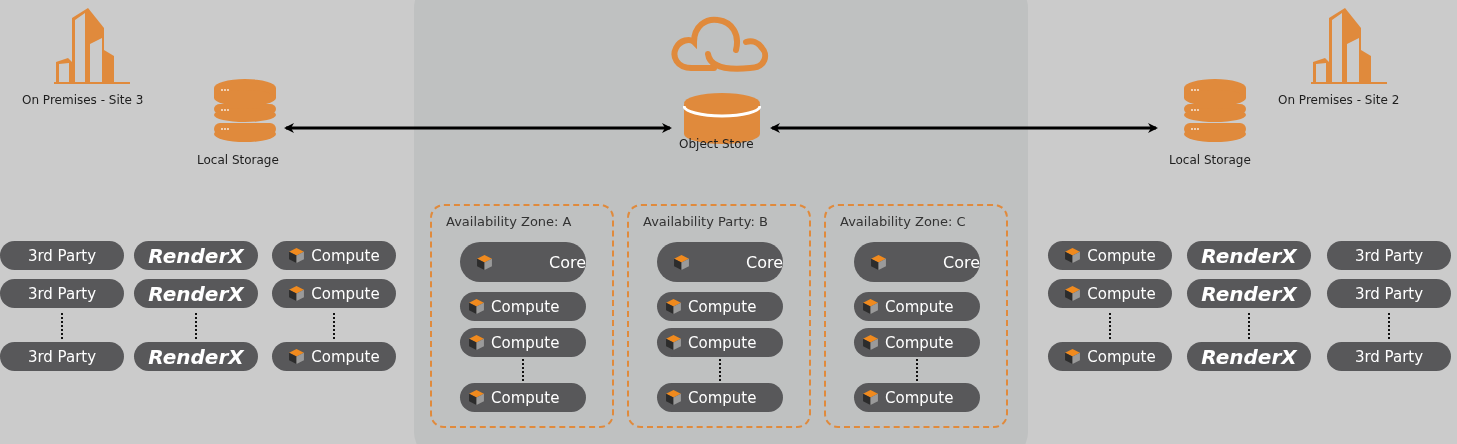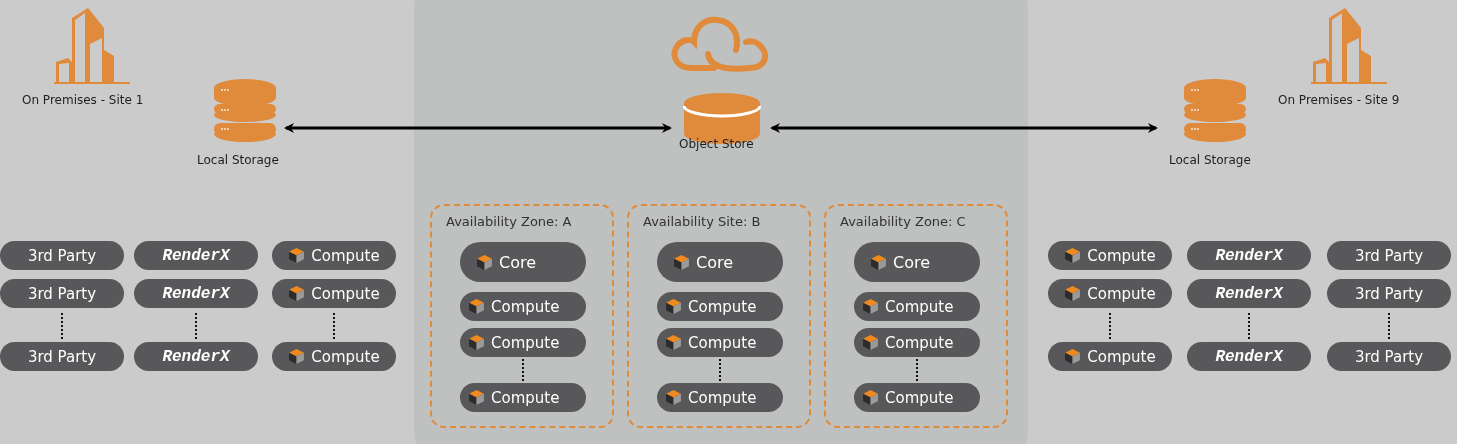--- a/index.html
+++ b/index.html
@@ -1,22 +1,22 @@
 <!DOCTYPE html>
 <html><head>
 <meta charset="utf-8">
 <style>
   html,body{margin:0;padding:0;}
   body{width:1457px;height:444px;background:#cbcbcb;position:relative;overflow:hidden;font-family:"DejaVu Sans","Liberation Sans",sans-serif;}
   .cloud-panel{position:absolute;left:414px;top:-20px;width:614px;height:480px;background:#bfc1c1;border-radius:28px;}
   .label{position:absolute;font-size:12px;color:#1e1e1e;white-space:nowrap;}
   .pill{position:absolute;height:29px;border-radius:15px;background:#58585a;color:#fff;display:flex;align-items:center;justify-content:center;font-size:15px;white-space:nowrap;box-sizing:border-box;}
-  .pill.render{font-style:italic;font-weight:bold;font-size:16px;font-family:Liberation Mono, monospace;}
+  .pill.render{font-style:italic;font-weight:bold;font-size:20px;}
   .pill .cube{width:17px;height:17px;margin-right:6px;flex:none;}
-  .pill.core{height:40px;border-radius:20px;justify-content:flex-start;padding-left:16px;font-size:16px;}
+  .pill.core{height:40px;border-radius:20px;justify-content:space-between;padding-left:16px;font-size:16px;}
   .pill.zc{justify-content:flex-start;padding-left:8px;}
   .dots{position:absolute;width:0;border-left:2px dotted #111;}
   .zone{position:absolute;top:204px;height:224px;border:2px dashed #e08a3c;border-radius:14px;box-sizing:border-box;}
   .zone-title{position:absolute;left:14px;top:8px;font-size:13px;color:#333;white-space:nowrap;}
   .icon{position:absolute;}
   svg.arrows{position:absolute;left:0;top:0;}
 </style>
 </head>
 <body>
 
@@ -35,21 +35,21 @@
 <svg class="icon" style="left:54px;top:6px" width="76" height="78" viewBox="0 0 76 78">
   <g fill="#e08a3c">
     <path d="M18 12 L34 2 L34 76 L18 76 Z M21 14 L21 76 L31 76 L31 7 Z" fill-rule="evenodd"></path>
     <path d="M34 2 L50 22 L50 76 L34 76 Z"></path>
     <path d="M36 38 L48 32 L48 76 L36 76 Z" fill="#cbcbcb"></path>
     <path d="M50 44 L60 50 L60 76 L50 76 Z"></path>
     <path d="M2 56 L14 52 L18 56 L18 76 L2 76 Z M5 58 L5 76 L15 76 L15 57 Z" fill-rule="evenodd"></path>
     <rect x="0" y="76" width="76" height="2"></rect>
   </g>
 </svg>
-<div class="label" style="left:22px;top:93px">On Premises - Site 1</div>
+<div class="label" style="left:22px;top:93px">On Premises - Site 3</div>
 
 <svg class="icon" style="left:213px;top:78px" width="64" height="66" viewBox="0 0 64 66">
   <g fill="#e08a3c">
     <ellipse cx="32" cy="10" rx="31" ry="9"></ellipse>
     <rect x="1" y="10" width="62" height="10"></rect>
       <ellipse cx="32" cy="20" rx="31" ry="8"></ellipse>
     <rect x="1" y="26" width="62" height="10" rx="6"></rect>
       <ellipse cx="32" cy="37" rx="31" ry="7"></ellipse>
     <rect x="1" y="45" width="62" height="12" rx="6"></rect>
       <ellipse cx="32" cy="56" rx="31" ry="8"></ellipse>
@@ -108,21 +108,21 @@
 <svg class="icon" style="left:1311px;top:6px" width="76" height="78" viewBox="0 0 76 78">
   <g fill="#e08a3c">
     <path d="M18 12 L34 2 L34 76 L18 76 Z M21 14 L21 76 L31 76 L31 7 Z" fill-rule="evenodd"></path>
     <path d="M34 2 L50 22 L50 76 L34 76 Z"></path>
     <path d="M36 38 L48 32 L48 76 L36 76 Z" fill="#cbcbcb"></path>
     <path d="M50 44 L60 50 L60 76 L50 76 Z"></path>
     <path d="M2 56 L14 52 L18 56 L18 76 L2 76 Z M5 58 L5 76 L15 76 L15 57 Z" fill-rule="evenodd"></path>
     <rect x="0" y="76" width="76" height="2"></rect>
   </g>
 </svg>
-<div class="label" style="left:1278px;top:93px">On Premises - Site 9</div>
+<div class="label" style="left:1278px;top:93px">On Premises - Site 2</div>
 
 <div class="pill" style="left:0;top:241px;width:124px">
     <span>3rd Party</span>
   </div>
 <div class="pill" style="left:0;top:279px;width:124px">
     <span>3rd Party</span>
   </div>
 <div class="dots" style="left:61px;top:313px;height:26px"></div>
 <div class="pill" style="left:0;top:342px;width:124px">
     <span>3rd Party</span>
@@ -196,21 +196,21 @@
       <svg class="cube" viewBox="0 0 16 16">
         <path d="M8 1 L15 4.5 L8 8 L1 4.5 Z" fill="#f08a1e"></path>
         <path d="M1 4.5 L8 8 L8 15 L1 11.5 Z" fill="#2c2c2c"></path>
         <path d="M15 4.5 L8 8 L8 15 L15 11.5 Z" fill="#9a9a9a"></path>
       </svg>
       <span>Compute</span>
     </div>
 </div>
 
 <div class="zone" style="left:627px;width:184px">
-  <div class="zone-title">Availability Site: B</div>
+  <div class="zone-title">Availability Party: B</div>
   <div class="pill core" style="left:28px;top:36px;width:126px">
       <svg class="cube" viewBox="0 0 16 16">
         <path d="M8 1 L15 4.5 L8 8 L1 4.5 Z" fill="#f08a1e"></path>
         <path d="M1 4.5 L8 8 L8 15 L1 11.5 Z" fill="#2c2c2c"></path>
         <path d="M15 4.5 L8 8 L8 15 L15 11.5 Z" fill="#9a9a9a"></path>
       </svg>
       <span>Core</span>
     </div>
   <div class="pill zc" style="left:28px;top:86px;width:126px">
       <svg class="cube" viewBox="0 0 16 16">

